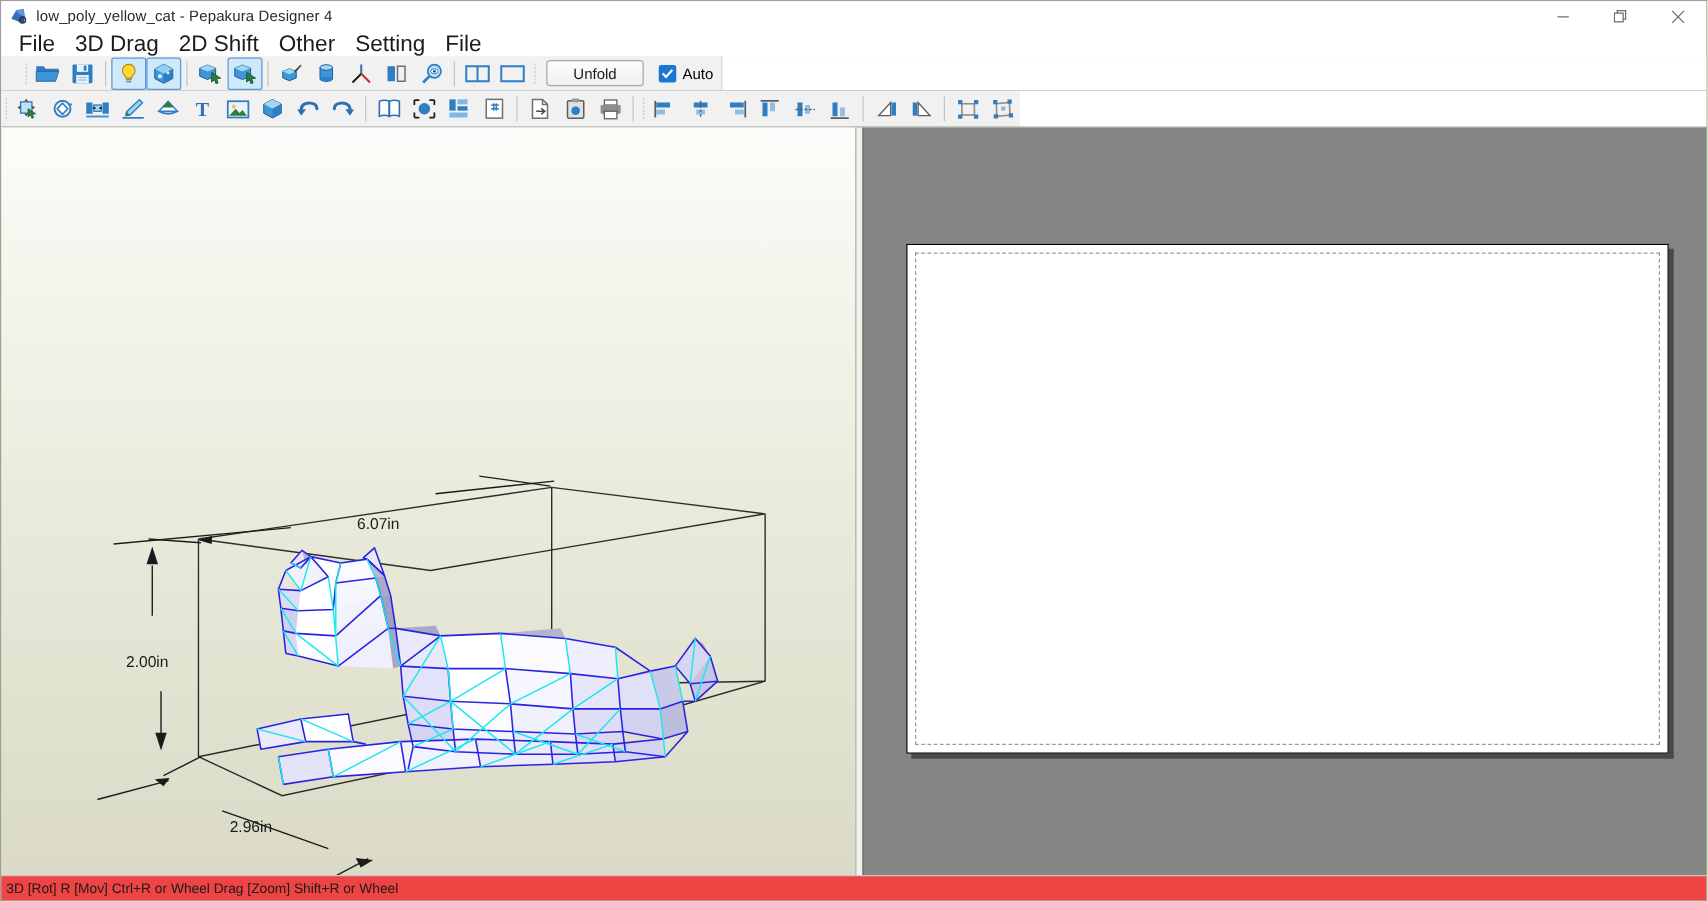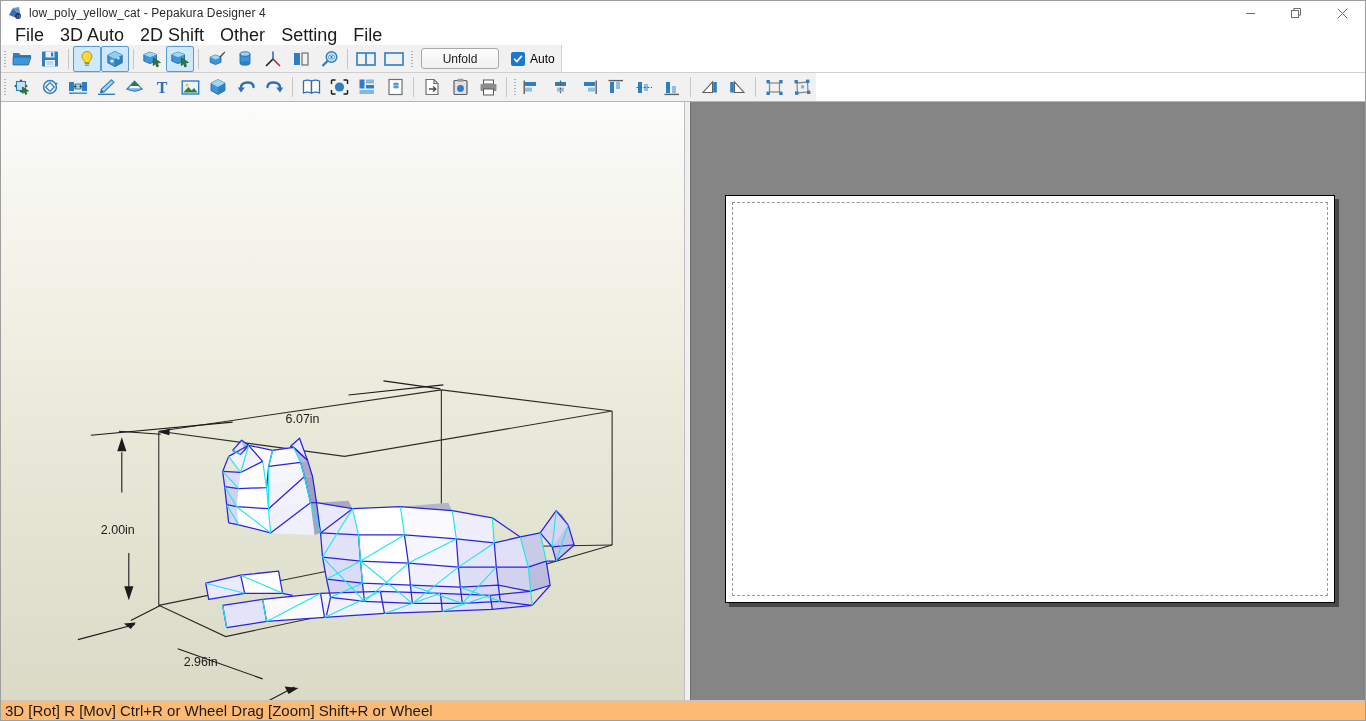--- a/index.html
+++ b/index.html
@@ -52,21 +52,21 @@
     white-space: nowrap;
   }
 
   
   .toolbar {
     background: #f1f1f1;
     display: flex; align-items: center;
     border-bottom: 1px solid #cfcfcf;
     position: relative;
   }
-  .toolbar.row1 { height: 28px; flex: 0 0 28px; }
+  .toolbar.row1 { height: 28px; flex: 0 0 28px; padding-left: 16px; }
   .toolbar.row2 { height: 29px; flex: 0 0 29px; border-bottom: 1px solid #b5b5b5; }
 
   .grip {
     width: 7px; height: 100%;
     display: flex; align-items: center; justify-content: center;
     flex: 0 0 7px;
   }
   .grip i {
     display: block; width: 2px; height: 18px;
     background-image: radial-gradient(#b0b0b0 45%, transparent 46%);
@@ -147,24 +147,24 @@
   }
   .sheet-margin {
     position: absolute;
     left: 6px; top: 6px; right: 6px; bottom: 6px;
     border: 1px dashed #9a9a9a;
   }
 
   
   .statusbar {
     height: 20px; flex: 0 0 20px;
-    background: #fdba74;
+    background: #ef4444;
     border-top: 1px solid #c8c8c8;
     display: flex; align-items: center;
-    font-size: 15px; color: #1b1b1b;
+    font-size: 11px; color: #1b1b1b;
   }
   .status-left { padding-left: 4px; flex: 0 0 auto; white-space: nowrap; }
   .status-spacer { flex: 1 1 auto; }
   .status-right {
     width: 430px; flex: 0 0 430px;
     text-align: center;
     border-left: 1px solid #c8c8c8;
     line-height: 19px; height: 100%;
   }
 </style>
@@ -199,21 +199,21 @@
         <svg width="11" height="11" viewBox="0 0 11 11">
           <line x1="0.7" y1="0.7" x2="10.3" y2="10.3" stroke="currentColor" stroke-width="1"></line>
           <line x1="10.3" y1="0.7" x2="0.7" y2="10.3" stroke="currentColor" stroke-width="1"></line>
         </svg>
       </div>
     </div>
   </div>
 
   <div class="menubar">
     <div class="menu-item">File</div>
-    <div class="menu-item">3D Auto</div>
+    <div class="menu-item">3D Drag</div>
     <div class="menu-item">2D Shift</div>
     <div class="menu-item">Other</div>
     <div class="menu-item">Setting</div>
     <div class="menu-item">File</div>
   </div>
 
   <div class="toolbar row1">
     <div class="grip">
         <i></i>
       </div>

